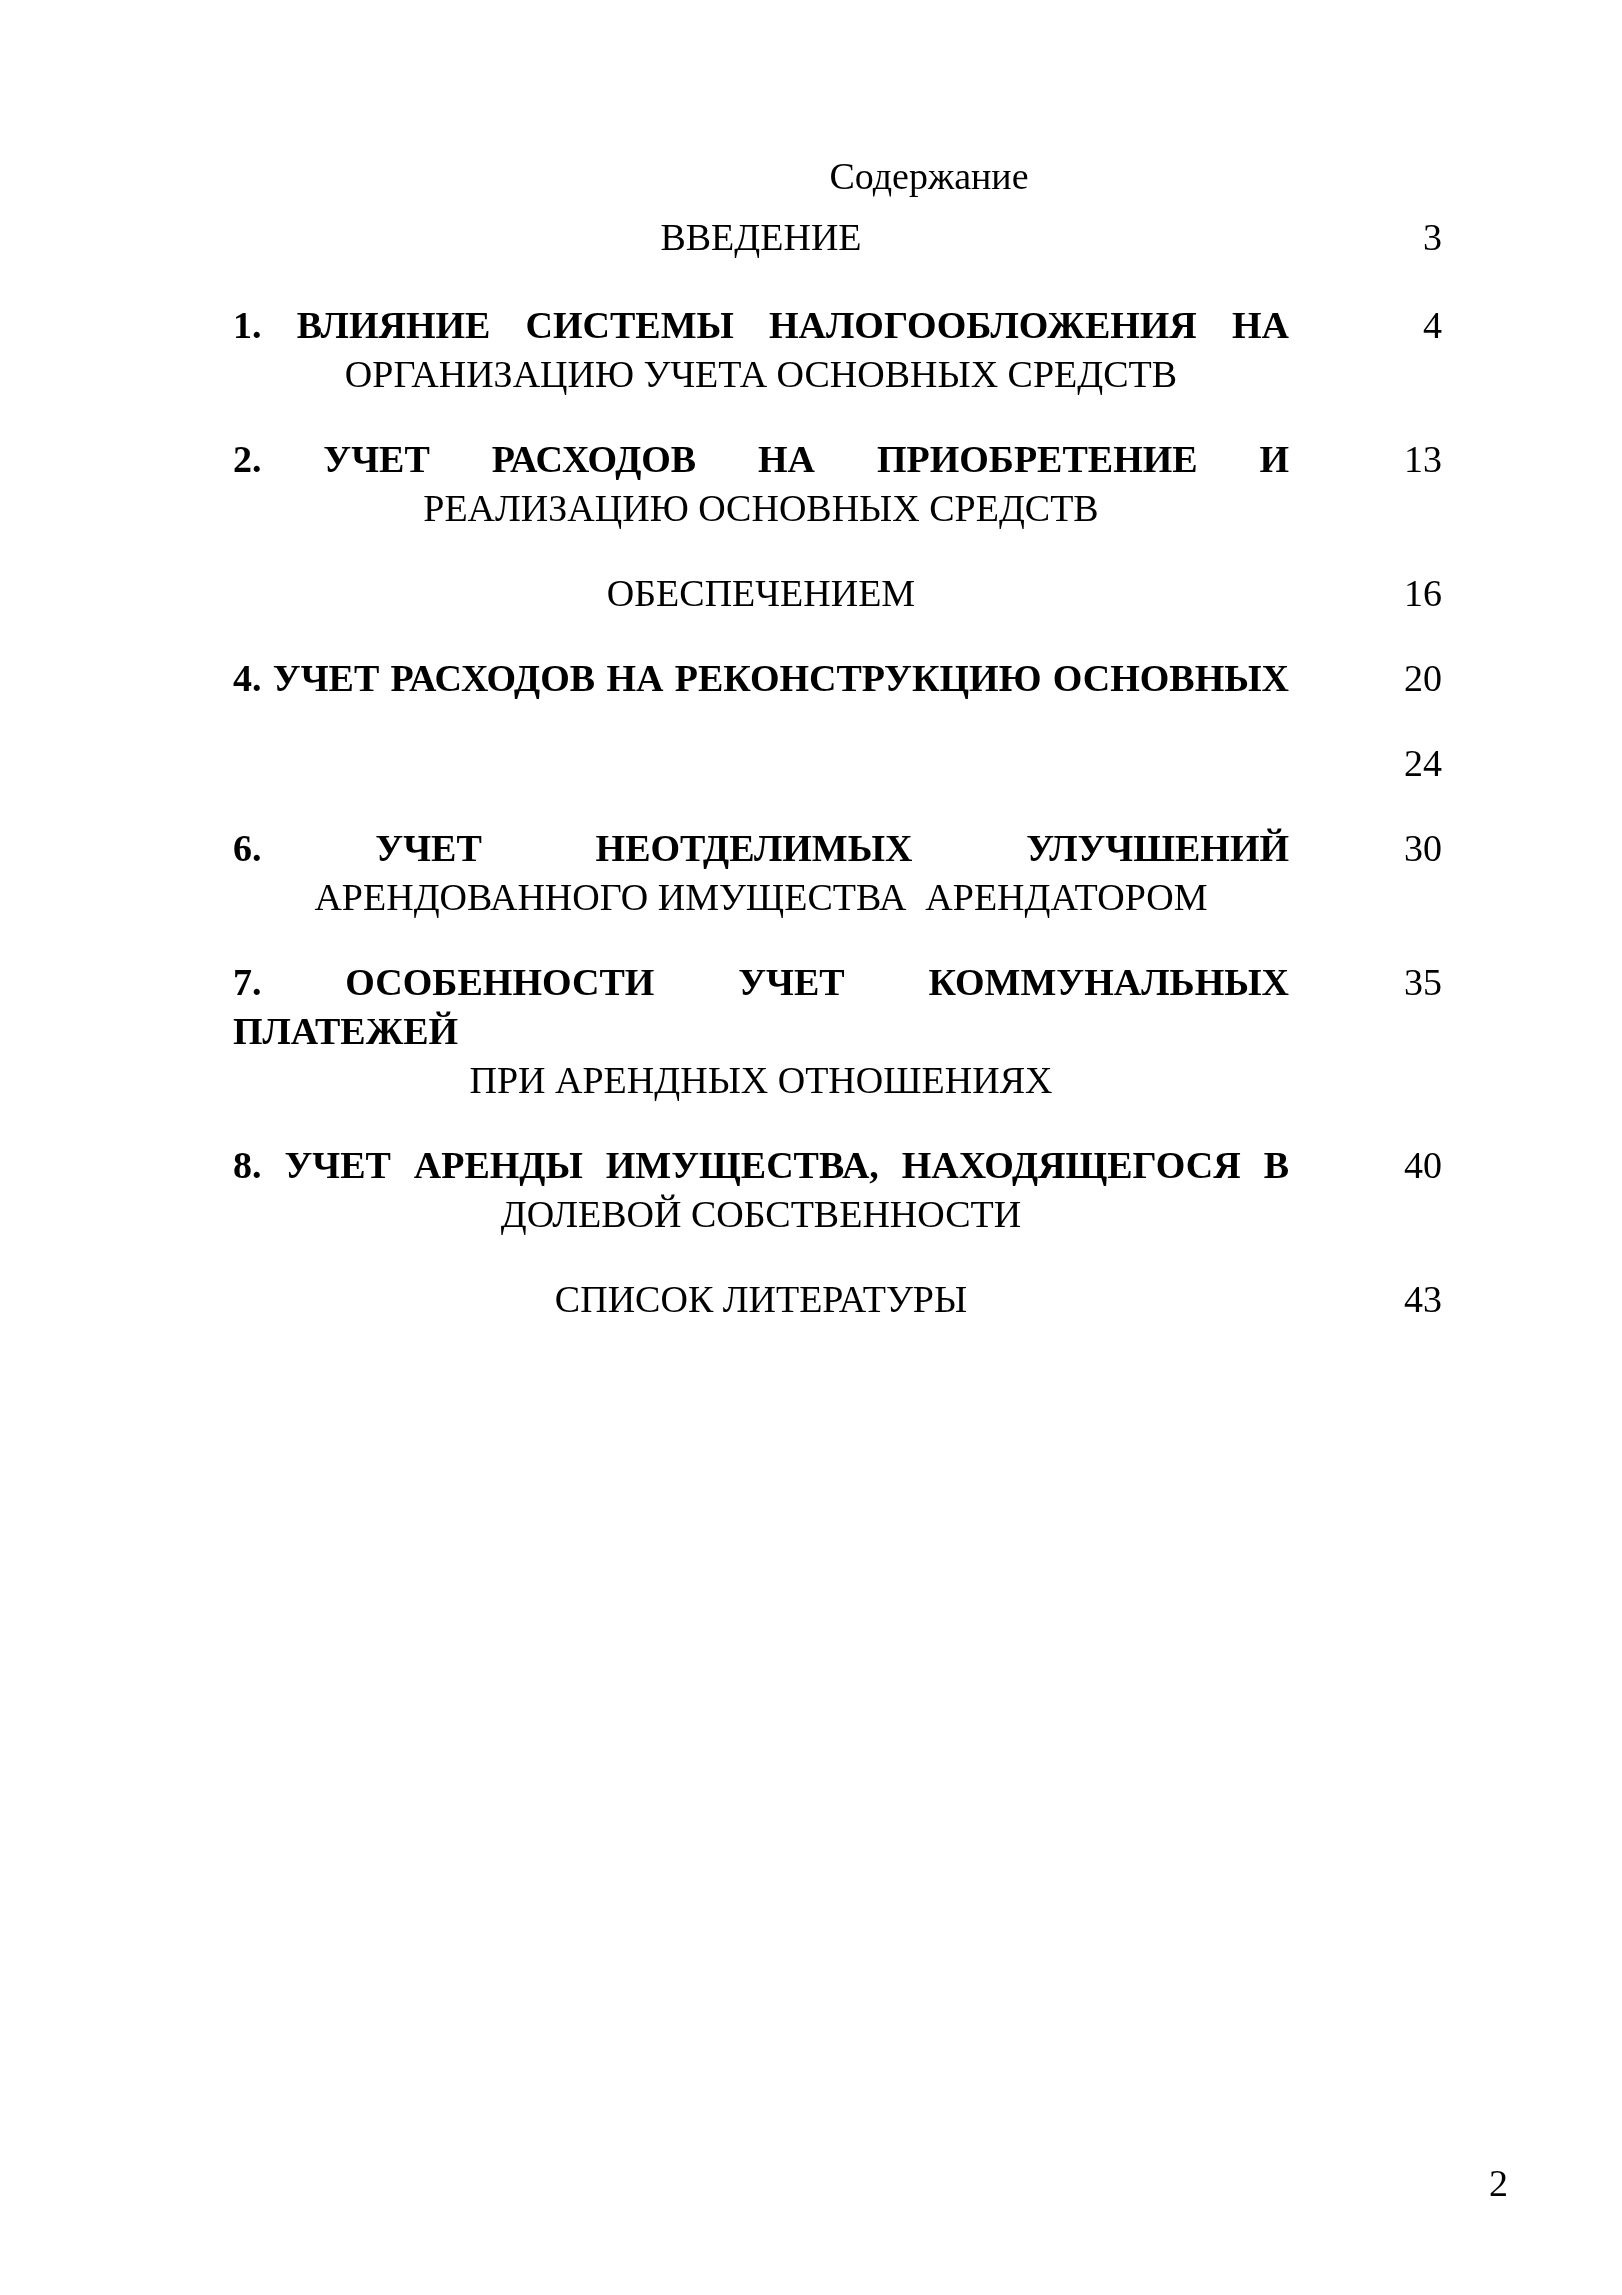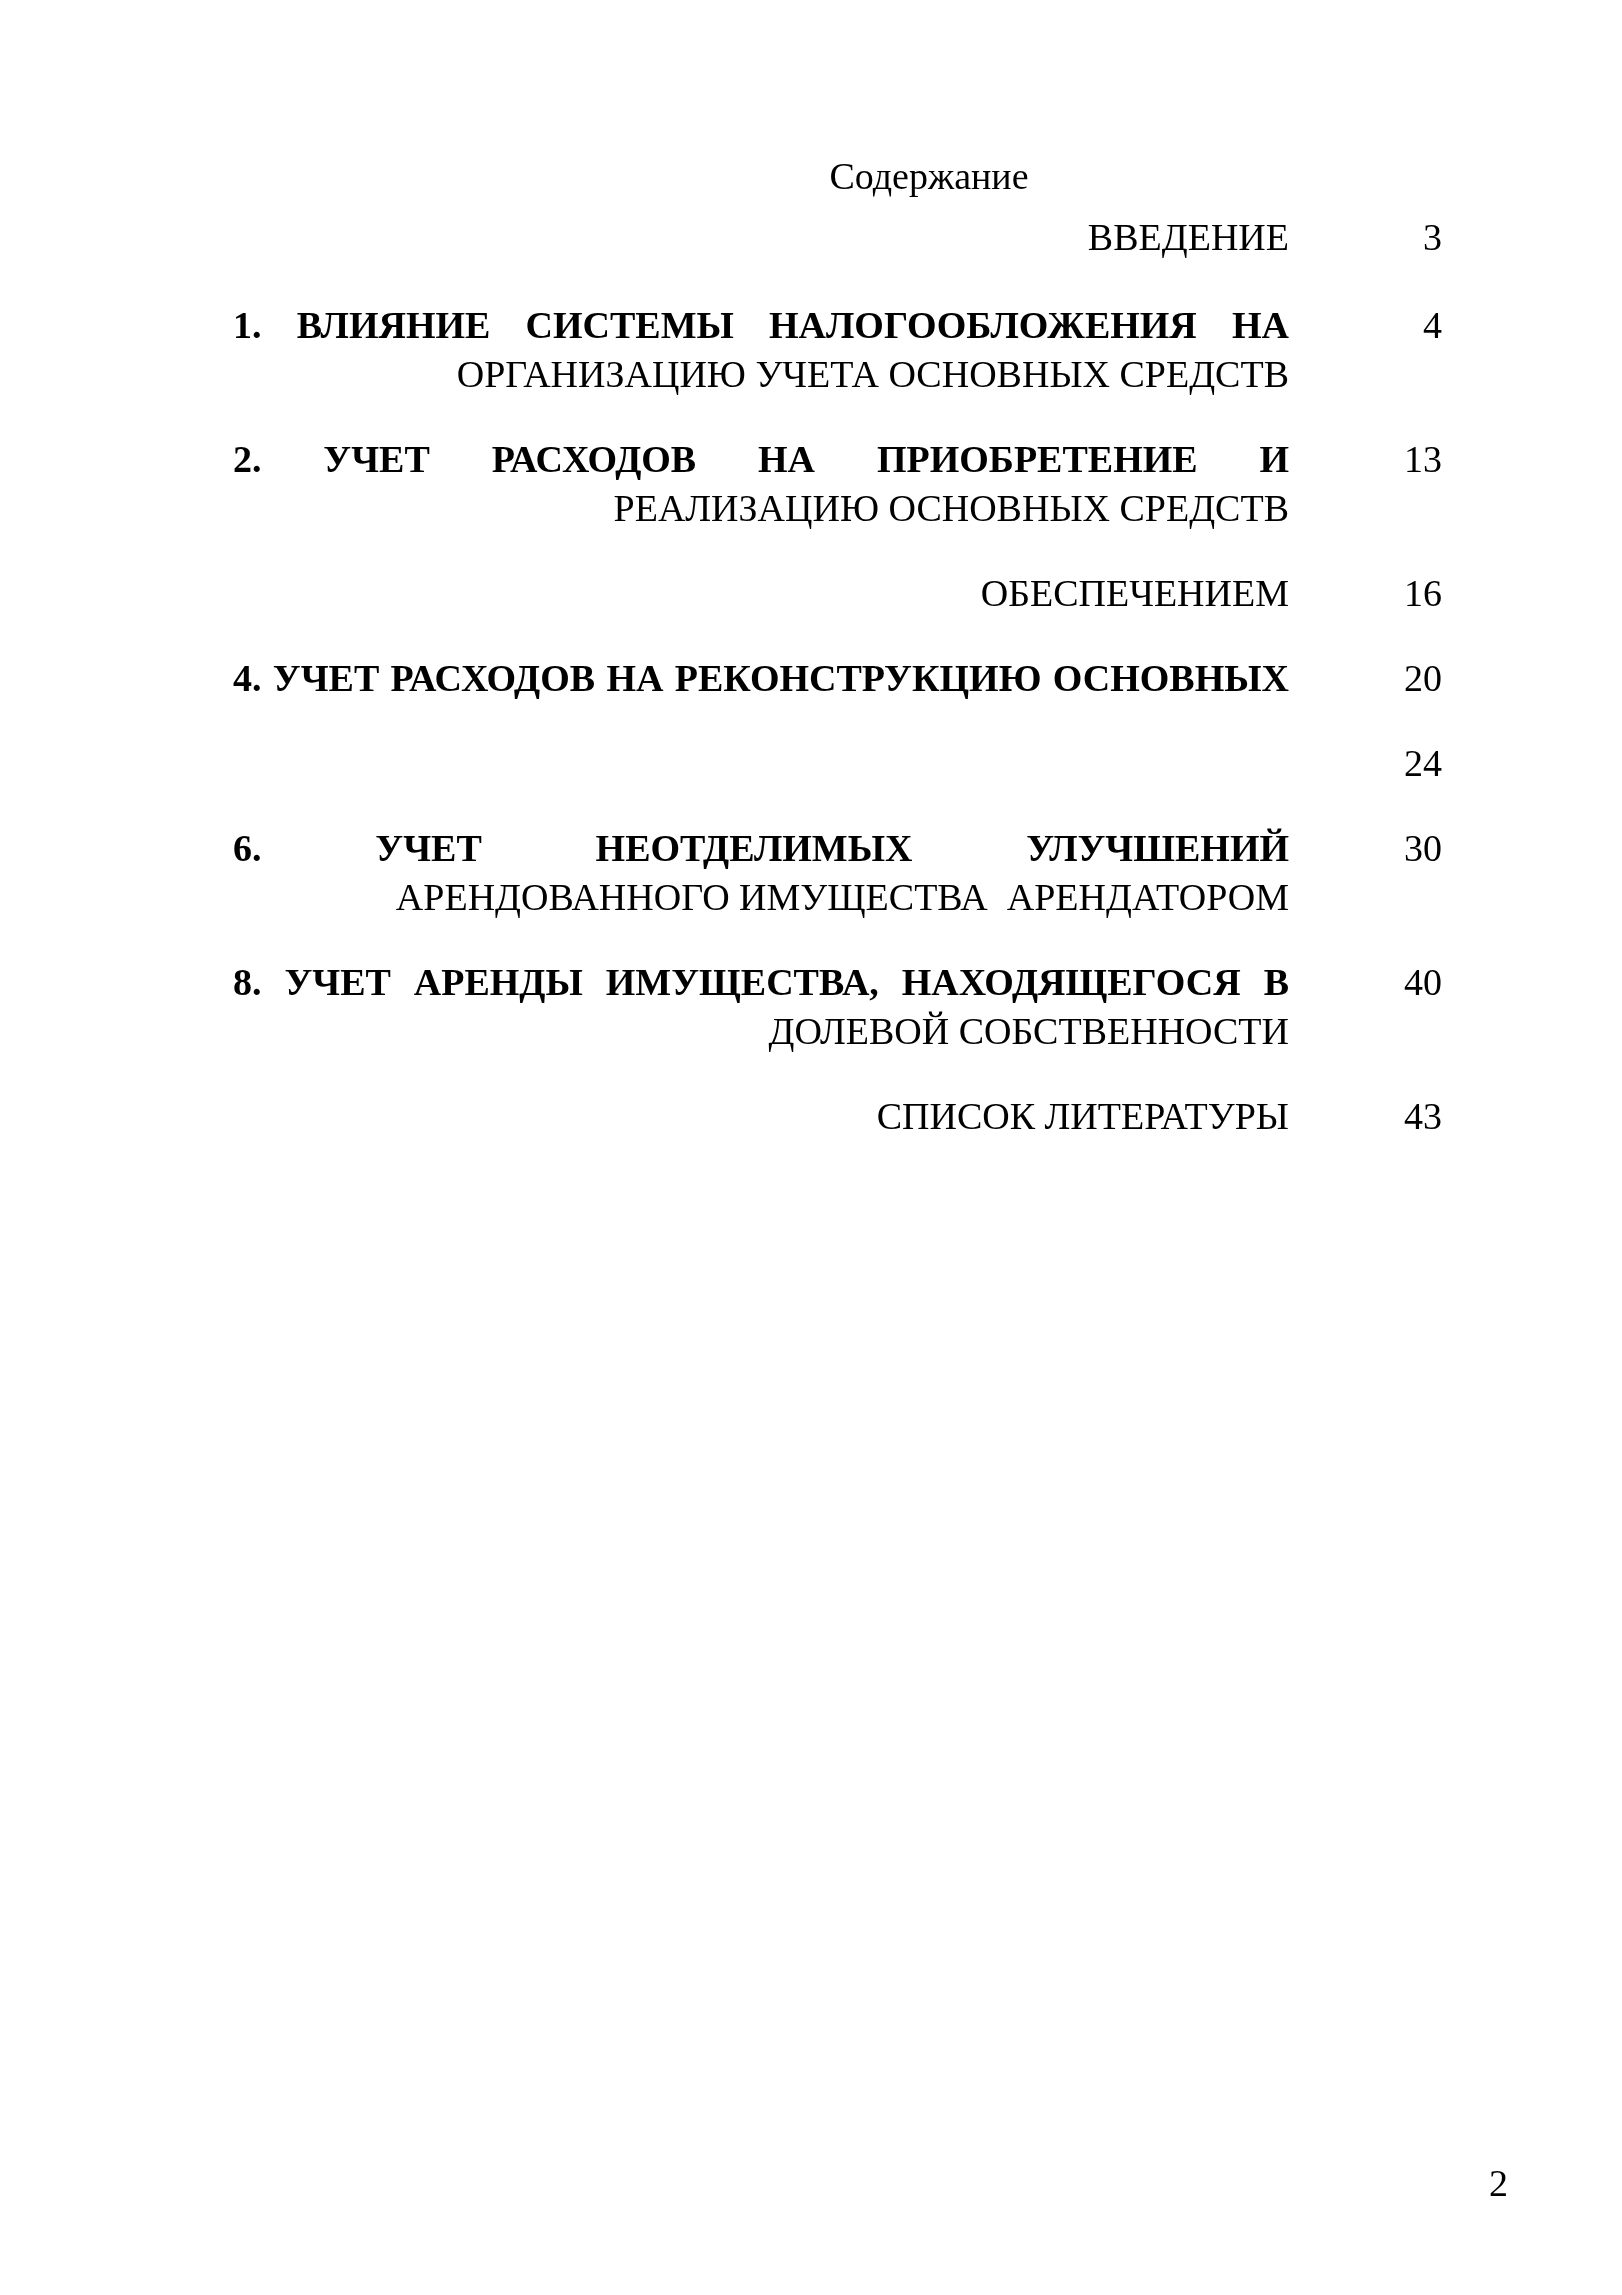--- a/index.html
+++ b/index.html
@@ -35,21 +35,21 @@
   .entry.last { margin-bottom: 0; }
   .entry-title {
     width: 1056px; 
   }
   .line-justified {
     text-align: justify;
     text-align-last: justify;
     font-weight: bold;
   }
   .line-left {
-    text-align: right;
+    text-align: center;
     white-space: pre-wrap;
   }
   .entry-page {
     flex: 1;
     text-align: right;
     line-height: 49px;
   }
   .footer-page-number {
     position: absolute;
     top: 2159px;
@@ -107,20 +107,27 @@
   </div>
 
   <div class="entry">
     <div class="entry-title">
       <div class="line-justified">6. УЧЕТ НЕОТДЕЛИМЫХ УЛУЧШЕНИЙ</div>
       <div class="line-left">АРЕНДОВАННОГО ИМУЩЕСТВА  АРЕНДАТОРОМ</div>
     </div>
     <div class="entry-page">30</div>
   </div>
 
+  <div class="entry">
+    <div class="entry-title">
+      <div class="line-justified">7. ОСОБЕННОСТИ УЧЕТ КОММУНАЛЬНЫХ ПЛАТЕЖЕЙ</div>
+      <div class="line-left">ПРИ АРЕНДНЫХ ОТНОШЕНИЯХ</div>
+    </div>
+    <div class="entry-page">35</div>
+  </div>
 
   <div class="entry">
     <div class="entry-title">
       <div class="line-justified">8. УЧЕТ АРЕНДЫ ИМУЩЕСТВА, НАХОДЯЩЕГОСЯ В</div>
       <div class="line-left">ДОЛЕВОЙ СОБСТВЕННОСТИ</div>
     </div>
     <div class="entry-page">40</div>
   </div>
 
   <div class="entry last">

